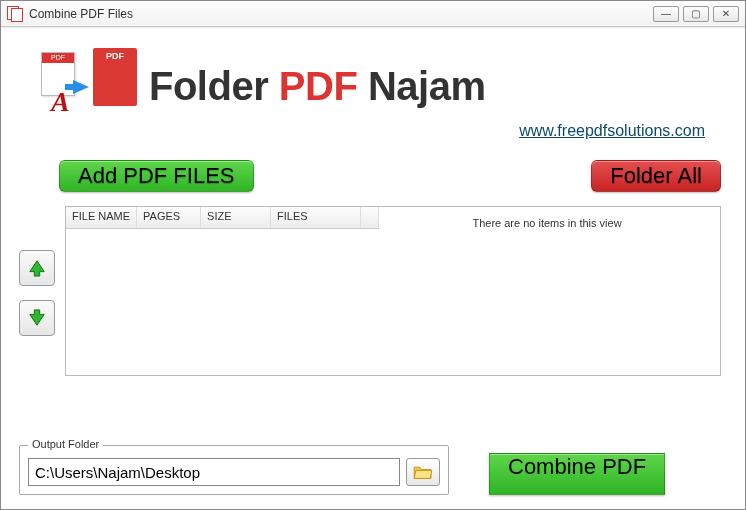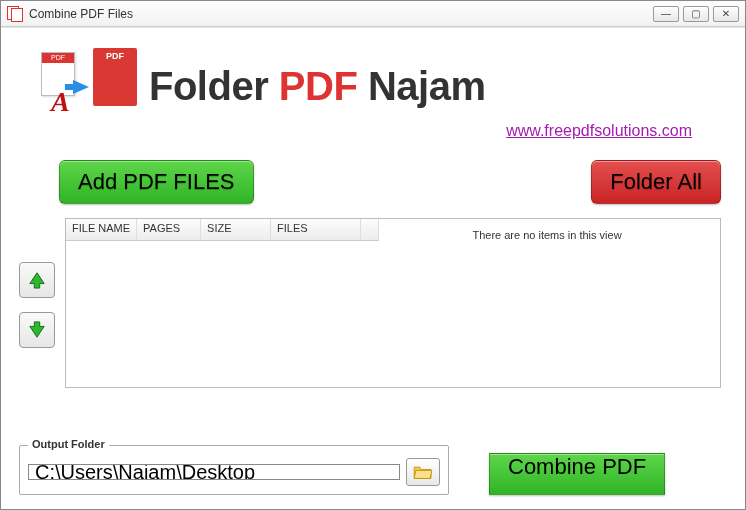--- a/index.html
+++ b/index.html
@@ -24,25 +24,25 @@
 .logo .p1::before { content:""; position:absolute; top:0; left:0; right:0; height:10px; background:#d33; }
 .logo .p1 .lbl{ position:absolute; top:0; left:0; right:0; color:#fff; font-size:7px; text-align:center; line-height:10px;}
 .logo .p2 { left:62px; top:2px; border:none; background:transparent; box-shadow:none;}
 .logo .p2::before { content:""; position:absolute; width:44px; height:58px; border-radius:2px; background:#da3832; left:0; top:0; }
 .logo .p2 .pdf { position:absolute; top:3px; left:0; width:44px; text-align:center; color:#fff; font-size:9px; font-weight:bold;}
 .logo .adobe { position:absolute; left:20px; top:40px; font-family: Georgia, serif; font-style:italic; font-size:28px; color:#b11; font-weight:bold; }
 .logo .arrow { position:absolute; left:42px; top:34px; width:0; height:0; border-top:7px solid transparent; border-bottom:7px solid transparent; border-left:16px solid #2a8ee6; }
 .logo .arrow::before{ content:""; position:absolute; left:-24px; top:-3px; width:14px; height:6px; background:#2a8ee6;}
 .h-title { font-size: 40px; color:#333; font-weight:600; letter-spacing:-0.5px; margin-left:8px;}
 .h-title .accent { color:#d33; }
-.link { position:absolute; right: 41px; bottom: -10px; color:#a21caf; font-size: 16px; text-decoration: underline; cursor:pointer; }
+.link { position:absolute; right: 28px; bottom: -10px; color:#0c4a6e; font-size: 16px; text-decoration: underline; cursor:pointer; }
 
 
 .actions { display:flex; gap: 30px; margin: 30px 12px 14px 46px; }
-.gbtn { display:inline-flex; align-items:center; justify-content:center; height:44px; padding:0 18px; font-size:22px; border-radius:6px; border:1px solid rgba(0,0,0,.25); cursor:pointer; box-shadow: inset 0 1px 0 rgba(255,255,255,.4), 0 1px 2px rgba(0,0,0,.25); text-shadow:0 1px 1px rgba(0,0,0,.25); white-space: nowrap; }
+.gbtn { display:inline-flex; align-items:center; justify-content:center; height:32px; padding:0 18px; font-size:22px; border-radius:6px; border:1px solid rgba(0,0,0,.25); cursor:pointer; box-shadow: inset 0 1px 0 rgba(255,255,255,.4), 0 1px 2px rgba(0,0,0,.25); text-shadow:0 1px 1px rgba(0,0,0,.25); white-space: nowrap; }
 .green { background:linear-gradient(#58d24b,#28a522); color:#083; color:#0a3; color:#000; }
 .green { color:#063; }
 .green { color:#000; }
 .gbtn.green { background:linear-gradient(#5fd54a,#2fb526); color:#000; }
 .gbtn.red   { background:linear-gradient(#e44f4f,#c92424); color:#000; }
 
 
 .midrow { display:flex; align-items:flex-start; gap:10px; margin: 0 12px 0 6px; flex:1; min-height:0;}
 .arrows { display:flex; flex-direction:column; gap:14px; margin-top:44px; }
 .arrowbtn { width:36px; height:36px; border:1px solid #999; border-radius:4px; background:linear-gradient(#fafafa,#e6e6e6); display:flex; align-items:center; justify-content:center; cursor:pointer;}
@@ -55,23 +55,23 @@
 .col-pages { width:64px; }
 .col-size { width:70px; }
 .col-status { width:90px; }
 .col-end { width:18px; border-right:none;}
 .tbody { flex:1; position:relative; }
 .empty { position:absolute; top:10px; left:0; right:5px; text-align:center; font-size:11px; color:#333;}
 
 
 .bottom { display:flex; align-items:flex-end; gap:40px; margin: 14px 12px 2px 6px;}
 .outgroup { position:relative; border:1px solid #aaa; border-radius:2px; padding: 12px 8px 8px 8px; flex:0 0 430px;}
-.outgroup .legend { position:absolute; top:-8px; left:8px; background:#fff; padding:0 4px; font-size:11px; color:#333;font-weight:bold;}
+.outgroup .legend { position:absolute; top:-8px; left:8px; background:#fff; padding:0 4px; font-size:11px; color:#333;}
 .outrow { display:flex; gap:6px; align-items:center;}
-.outrow input { flex:1; height:16px; font-size:20px; padding:2px 6px; border:1px solid #888; background:#fff;}
+.outrow input { flex:1; height:28px; font-size:15px; padding:2px 6px; border:1px solid #888; background:#fff;}
 .browse { width:34px; height:28px; border:1px solid #999; border-radius:3px; background:linear-gradient(#fff,#e8e8e8); display:flex; align-items:center; justify-content:center; cursor:pointer;}
 .browse svg { width:20px; height:16px; }
 
 .combine-btn { height:42px; padding:0 18px; font-size:22px; border-radius:0; border:1px solid rgba(0,0,0,.25); background:linear-gradient(#5fd54a,#2fb526); cursor:pointer; box-shadow: inset 0 1px 0 rgba(255,255,255,.4), 0 1px 2px rgba(0,0,0,.25);}
 </style>
 </head>
 <body>
 
 <div class="titlebar">
   <div class="app-icon"></div>

